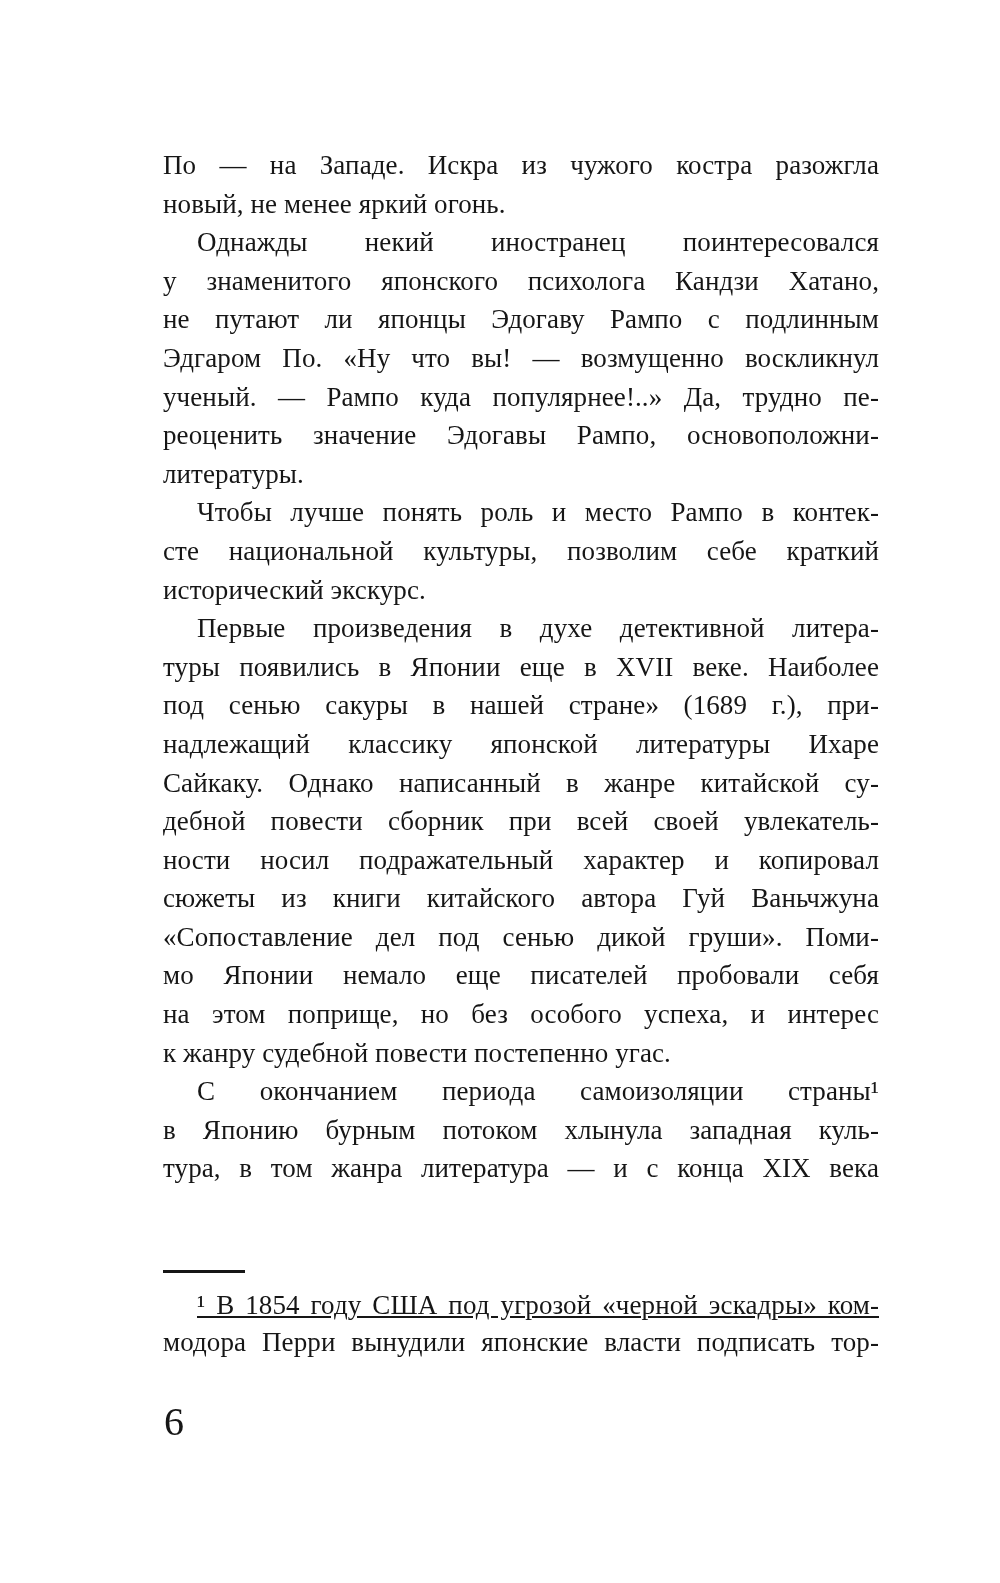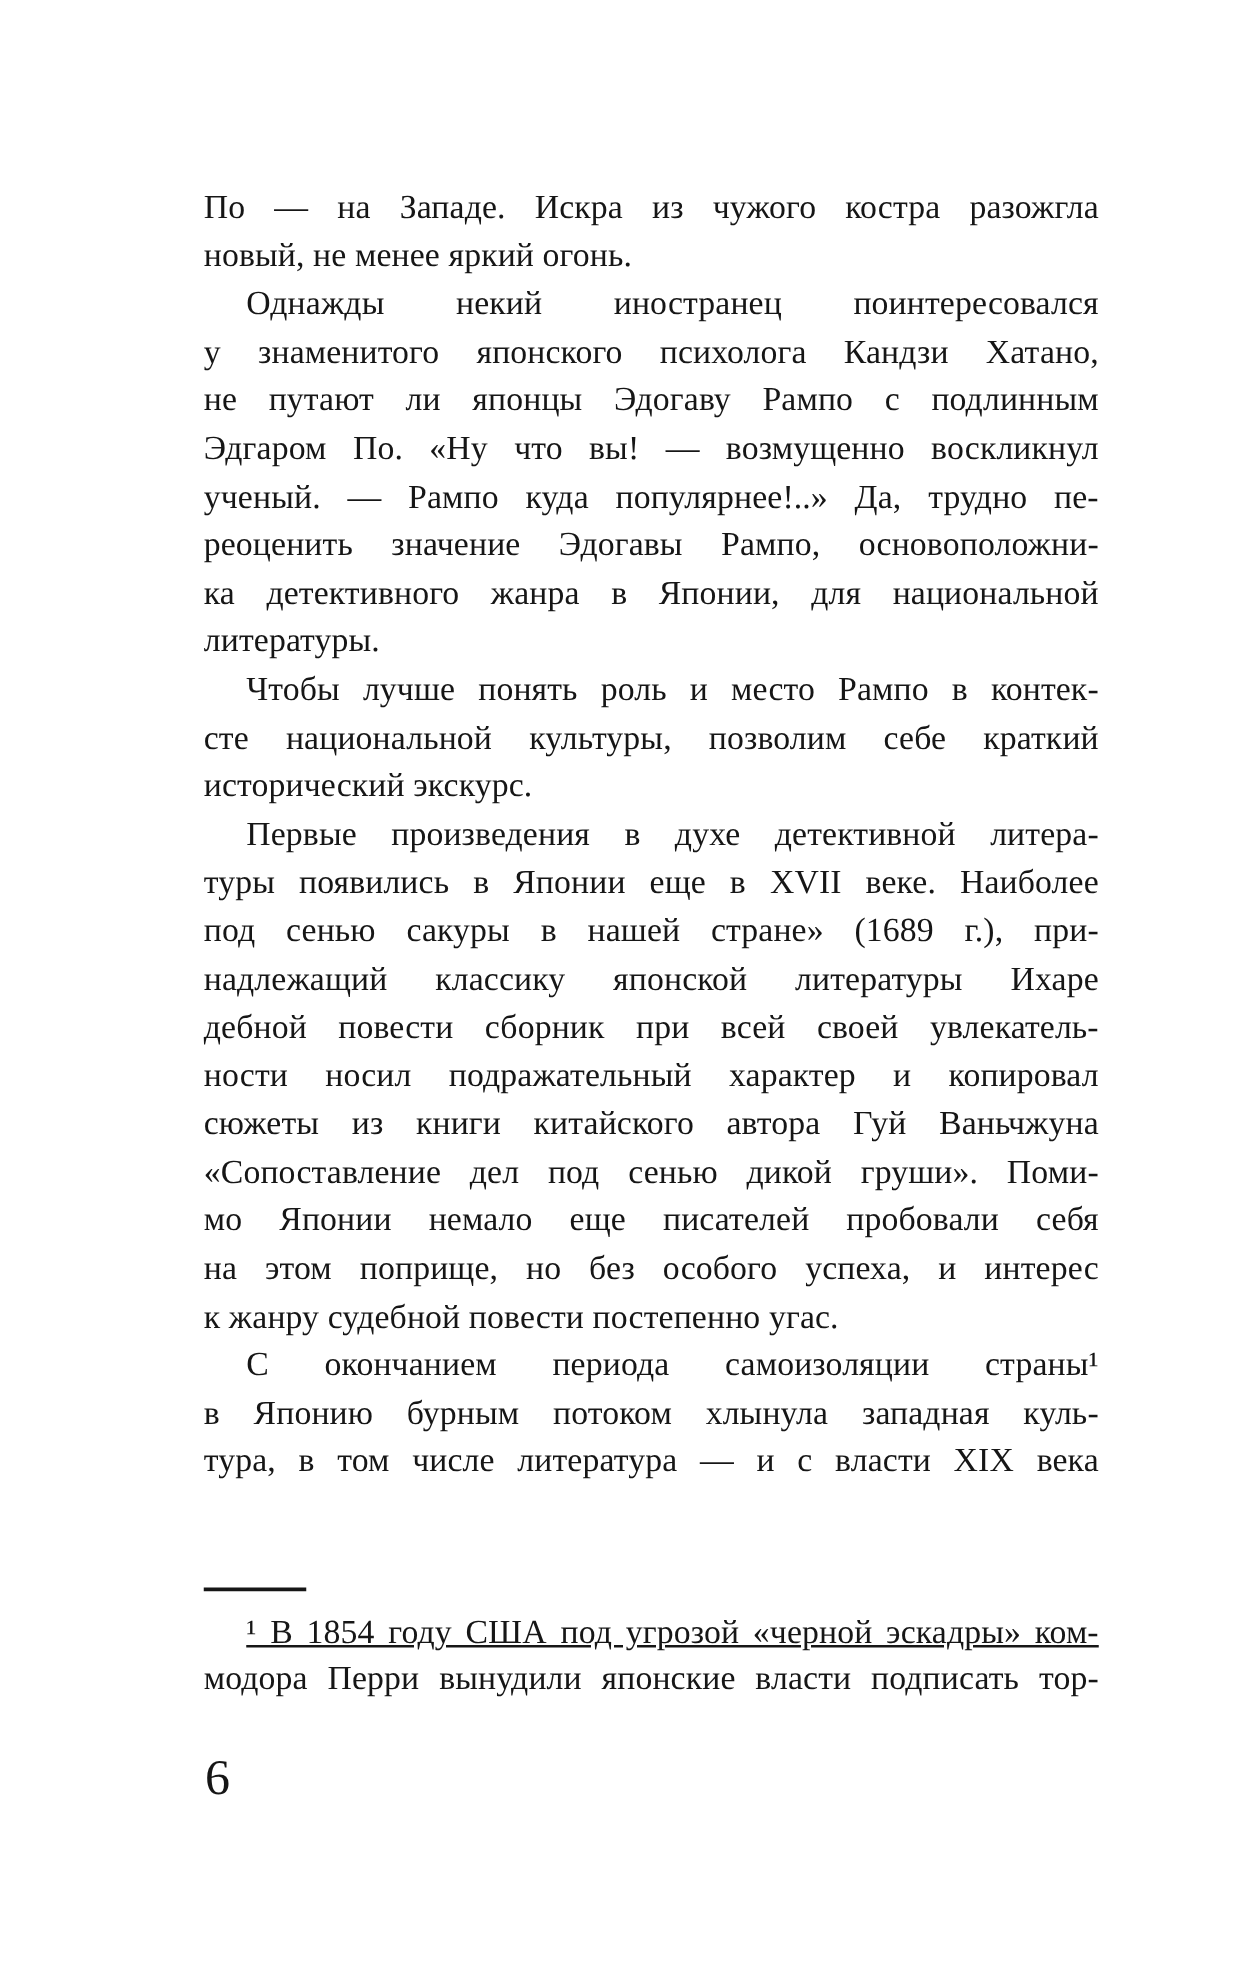--- a/index.html
+++ b/index.html
@@ -82,39 +82,39 @@
 <div class="page">
   <main class="text-block">
       <div class="line">По — на Западе. Искра из чужого костра разожгла</div>
       <div class="line lastline">новый, не менее яркий огонь.</div>
       <div class="line indent">Однажды некий иностранец поинтересовался</div>
       <div class="line">у знаменитого японского психолога Кандзи Хатано,</div>
       <div class="line">не путают ли японцы Эдогаву Рампо с подлинным</div>
       <div class="line">Эдгаром По. «Ну что вы! — возмущенно воскликнул</div>
       <div class="line">ученый. — Рампо куда популярнее!..» Да, трудно пе-</div>
       <div class="line">реоценить значение Эдогавы Рампо, основоположни-</div>
-      <div class="line">ка детективного жанра в Японии, для национальной</div>
       <div class="line lastline">литературы.</div>
       <div class="line indent">Чтобы лучше понять роль и место Рампо в контек-</div>
       <div class="line">сте национальной культуры, позволим себе краткий</div>
       <div class="line lastline">исторический экскурс.</div>
       <div class="line indent">Первые произведения в духе детективной литера-</div>
       <div class="line">туры появились в Японии еще в XVII веке. Наиболее</div>
       <div class="line">под сенью сакуры в нашей стране» (1689 г.), при-</div>
       <div class="line">надлежащий классику японской литературы Ихаре</div>
+      <div class="line">Сайкаку. Однако написанный в жанре китайской су-</div>
       <div class="line">дебной повести сборник при всей своей увлекатель-</div>
       <div class="line">ности носил подражательный характер и копировал</div>
       <div class="line">сюжеты из книги китайского автора Гуй Ваньчжуна</div>
       <div class="line">«Сопоставление дел под сенью дикой груши». Поми-</div>
       <div class="line">мо Японии немало еще писателей пробовали себя</div>
       <div class="line">на этом поприще, но без особого успеха, и интерес</div>
       <div class="line lastline">к жанру судебной повести постепенно угас.</div>
       <div class="line indent">С окончанием периода самоизоляции страны¹</div>
       <div class="line">в Японию бурным потоком хлынула западная куль-</div>
-      <div class="line">тура, в том числе литература — и с власти XIX века</div>
+      <div class="line">тура, в том жанра литература — и с конца XIX века</div>
     </main>
   <div class="footnote-rule"></div>
   <div class="footnote">
       <div class="fn-line indent"><span>¹ В 1854 году США под угрозой «черной эскадры» ком-</span></div>
       <div class="fn-line"><span>модора Перри вынудили японские власти подписать тор-</span></div>
     </div>
   <div class="page-number">6</div>
 </div>
 
 </body></html>

